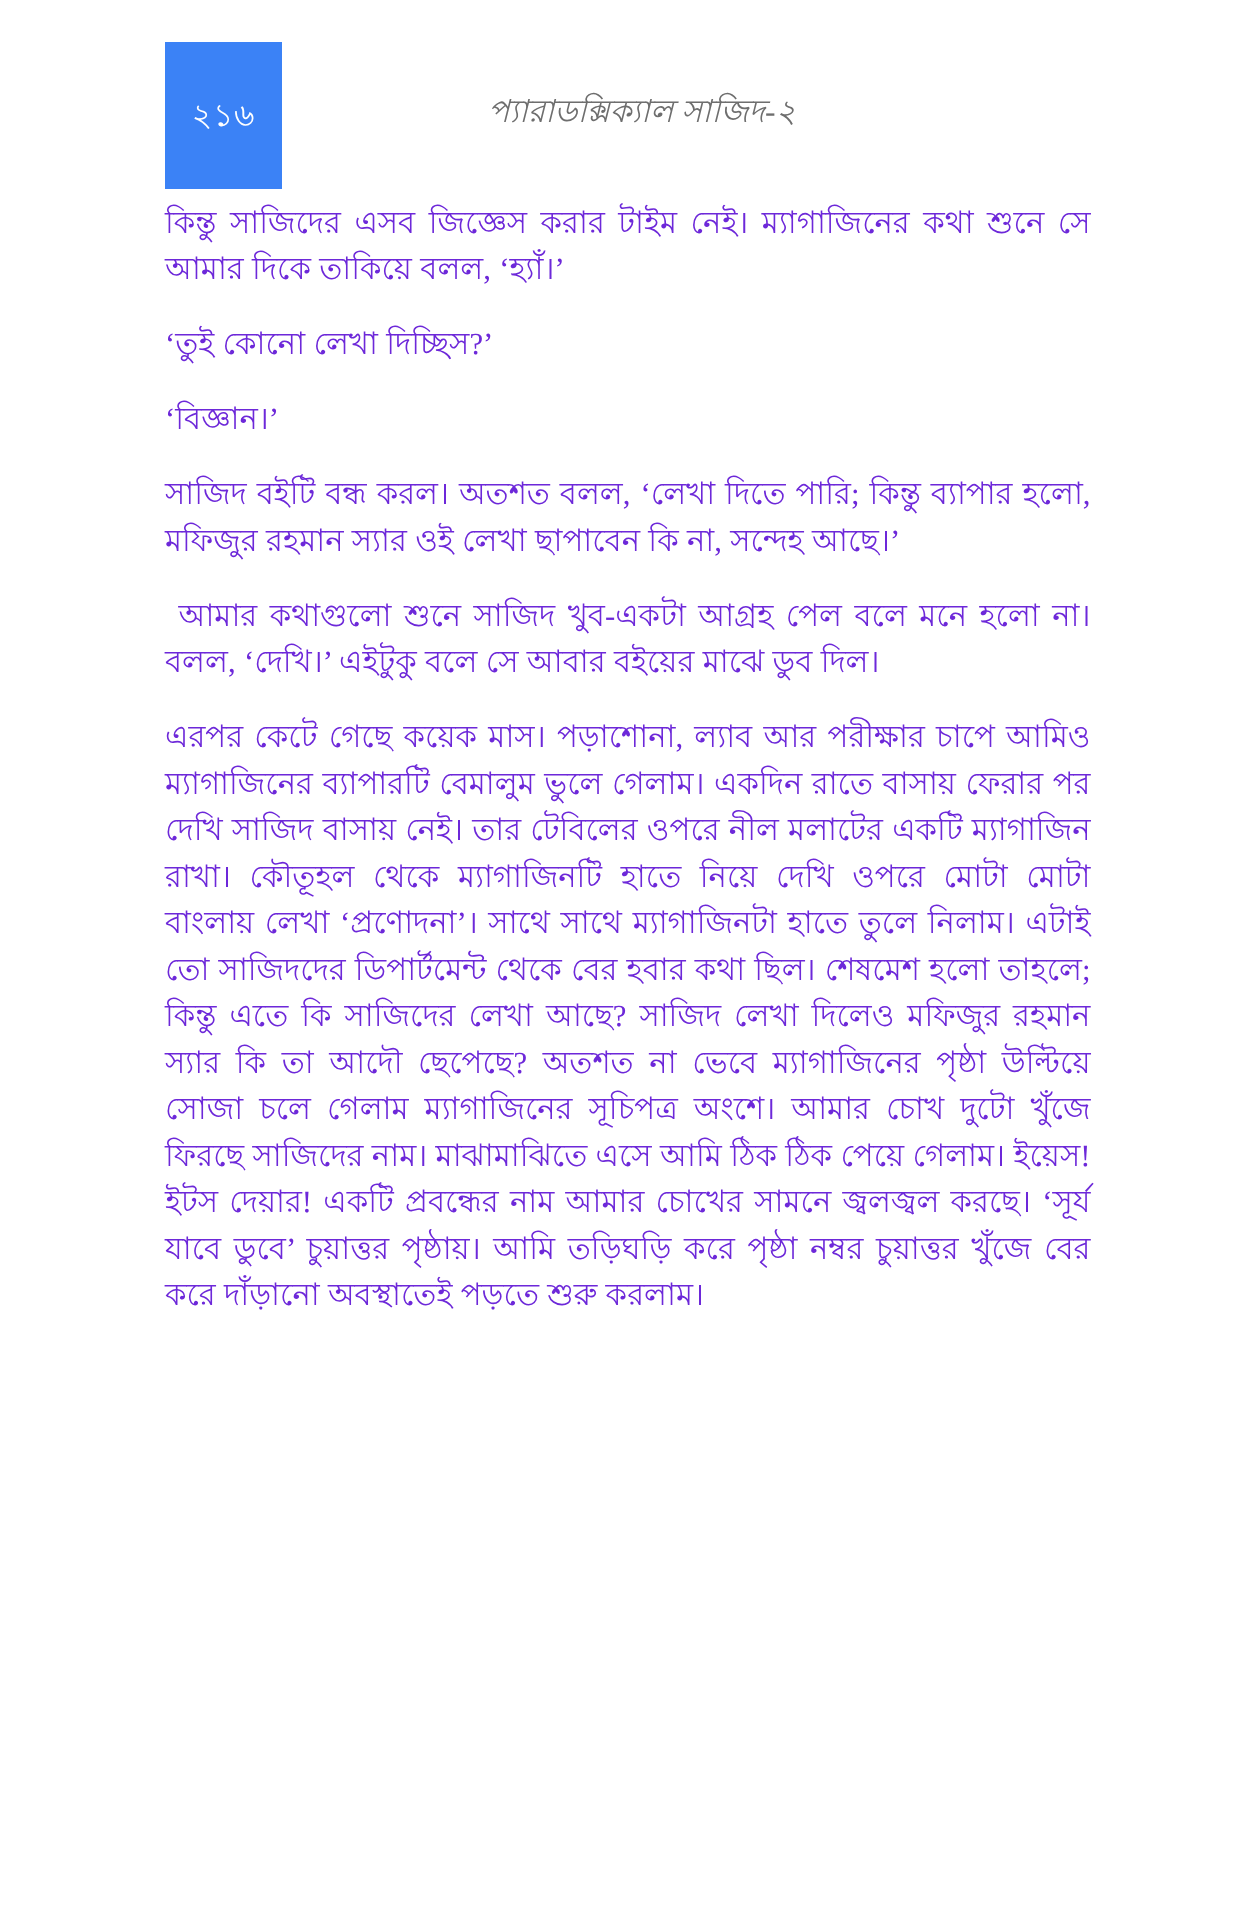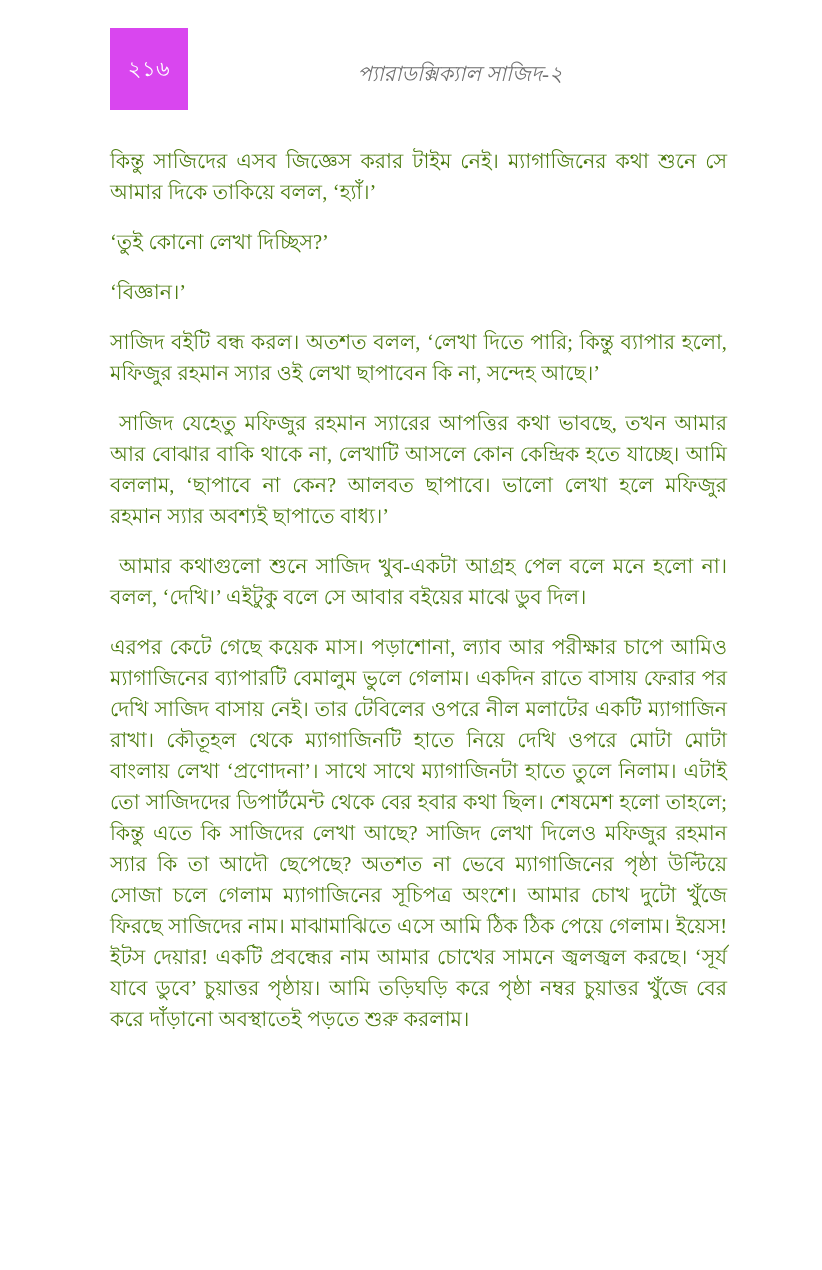--- a/index.html
+++ b/index.html
@@ -32,22 +32,22 @@
     top: 0;
     width: 822px;
     height: 118px;
   }
 
   .folio-box {
     position: absolute;
     left: 110px;
     top: 28px;
     width: 78px;
-    height: 82px;
-    background: #d946ef;
+    height: 98px;
+    background: #3b82f6;
     display: flex;
     align-items: center;
     justify-content: center;
   }
 
   .folio-number {
     color: #ffffff;
     font-family: "Liberation Serif", "DejaVu Serif", serif;
     font-size: 21px;
     line-height: 1;
@@ -60,38 +60,37 @@
     left: 188px;
     top: 62px;
     width: 480px;
     text-align: center;
     color: #6e6e6e;
     font-family: "Liberation Serif", "DejaVu Serif", serif;
     font-style: italic;
     font-size: 21px;
     line-height: 1.2;
     white-space: nowrap;
-    padding-left: 32px;
   }
 
   
   .text-column {
     position: absolute;
     left: 110px;
     top: 134px;
     width: 617px;
   }
 
   .para {
-    margin: 12px 0 0 0;
+    margin: 0 0 0 0;
     font-size: 20.5px;
     line-height: 31px;
     text-align: justify;
     text-justify: inter-word;
-    color: #4d7c0f;
+    color: #6d28d9;
     word-spacing: 0.02em;
   }
 
   
   .para + .para {
     margin-top: 19px;
   }
 
   .para.indent {
     text-indent: 9px;
@@ -112,18 +111,17 @@
       <span class="folio-number">২১৬</span>
     </div>
     <div class="head-title">প্যারাডক্সিক্যাল সাজিদ-২</div>
   </div>
 
   <div class="text-column">
     <p class="para">কিন্তু সাজিদের এসব জিজ্ঞেস করার টাইম নেই। ম্যাগাজিনের কথা শুনে সে আমার দিকে তাকিয়ে বলল, ‘হ্যাঁ।’</p>
     <p class="para">‘তুই কোনো লেখা দিচ্ছিস?’</p>
     <p class="para">‘বিজ্ঞান।’</p>
     <p class="para">সাজিদ বইটি বন্ধ করল। অতশত বলল, ‘লেখা দিতে পারি; কিন্তু ব্যাপার হলো, মফিজুর রহমান স্যার ওই লেখা ছাপাবেন কি না, সন্দেহ আছে।’</p>
-    <p class="para indent">সাজিদ যেহেতু মফিজুর রহমান স্যারের আপত্তির কথা ভাবছে, তখন আমার আর বোঝার বাকি থাকে না, লেখাটি আসলে কোন কেন্দ্রিক হতে যাচ্ছে। আমি বললাম, ‘ছাপাবে না কেন? আলবত ছাপাবে। ভালো লেখা হলে মফিজুর রহমান স্যার অবশ্যই ছাপাতে বাধ্য।’</p>
     <p class="para indent">আমার কথাগুলো শুনে সাজিদ খুব-একটা আগ্রহ পেল বলে মনে হলো না। বলল, ‘দেখি।’ এইটুকু বলে সে আবার বইয়ের মাঝে ডুব দিল।</p>
     <p class="para">এরপর কেটে গেছে কয়েক মাস। পড়াশোনা, ল্যাব আর পরীক্ষার চাপে আমিও ম্যাগাজিনের ব্যাপারটি বেমালুম ভুলে গেলাম। একদিন রাতে বাসায় ফেরার পর দেখি সাজিদ বাসায় নেই। তার টেবিলের ওপরে নীল মলাটের একটি ম্যাগাজিন রাখা। কৌতূহল থেকে ম্যাগাজিনটি হাতে নিয়ে দেখি ওপরে মোটা মোটা বাংলায় লেখা ‘প্রণোদনা’। সাথে সাথে ম্যাগাজিনটা হাতে তুলে নিলাম। এটাই তো সাজিদদের ডিপার্টমেন্ট থেকে বের হবার কথা ছিল। শেষমেশ হলো তাহলে; কিন্তু এতে কি সাজিদের লেখা আছে? সাজিদ লেখা দিলেও মফিজুর রহমান স্যার কি তা আদৌ ছেপেছে? অতশত না ভেবে ম্যাগাজিনের পৃষ্ঠা উল্টিয়ে সোজা চলে গেলাম ম্যাগাজিনের সূচিপত্র অংশে। আমার চোখ দুটো খুঁজে ফিরছে সাজিদের নাম। মাঝামাঝিতে এসে আমি ঠিক ঠিক পেয়ে গেলাম। ইয়েস! ইটস দেয়ার! একটি প্রবন্ধের নাম আমার চোখের সামনে জ্বলজ্বল করছে। ‘সূর্য যাবে ডুবে’ চুয়াত্তর পৃষ্ঠায়। আমি তড়িঘড়ি করে পৃষ্ঠা নম্বর চুয়াত্তর খুঁজে বের করে দাঁড়ানো অবস্থাতেই পড়তে শুরু করলাম।</p>
   </div>
 
 </div>
 
 </body></html>

